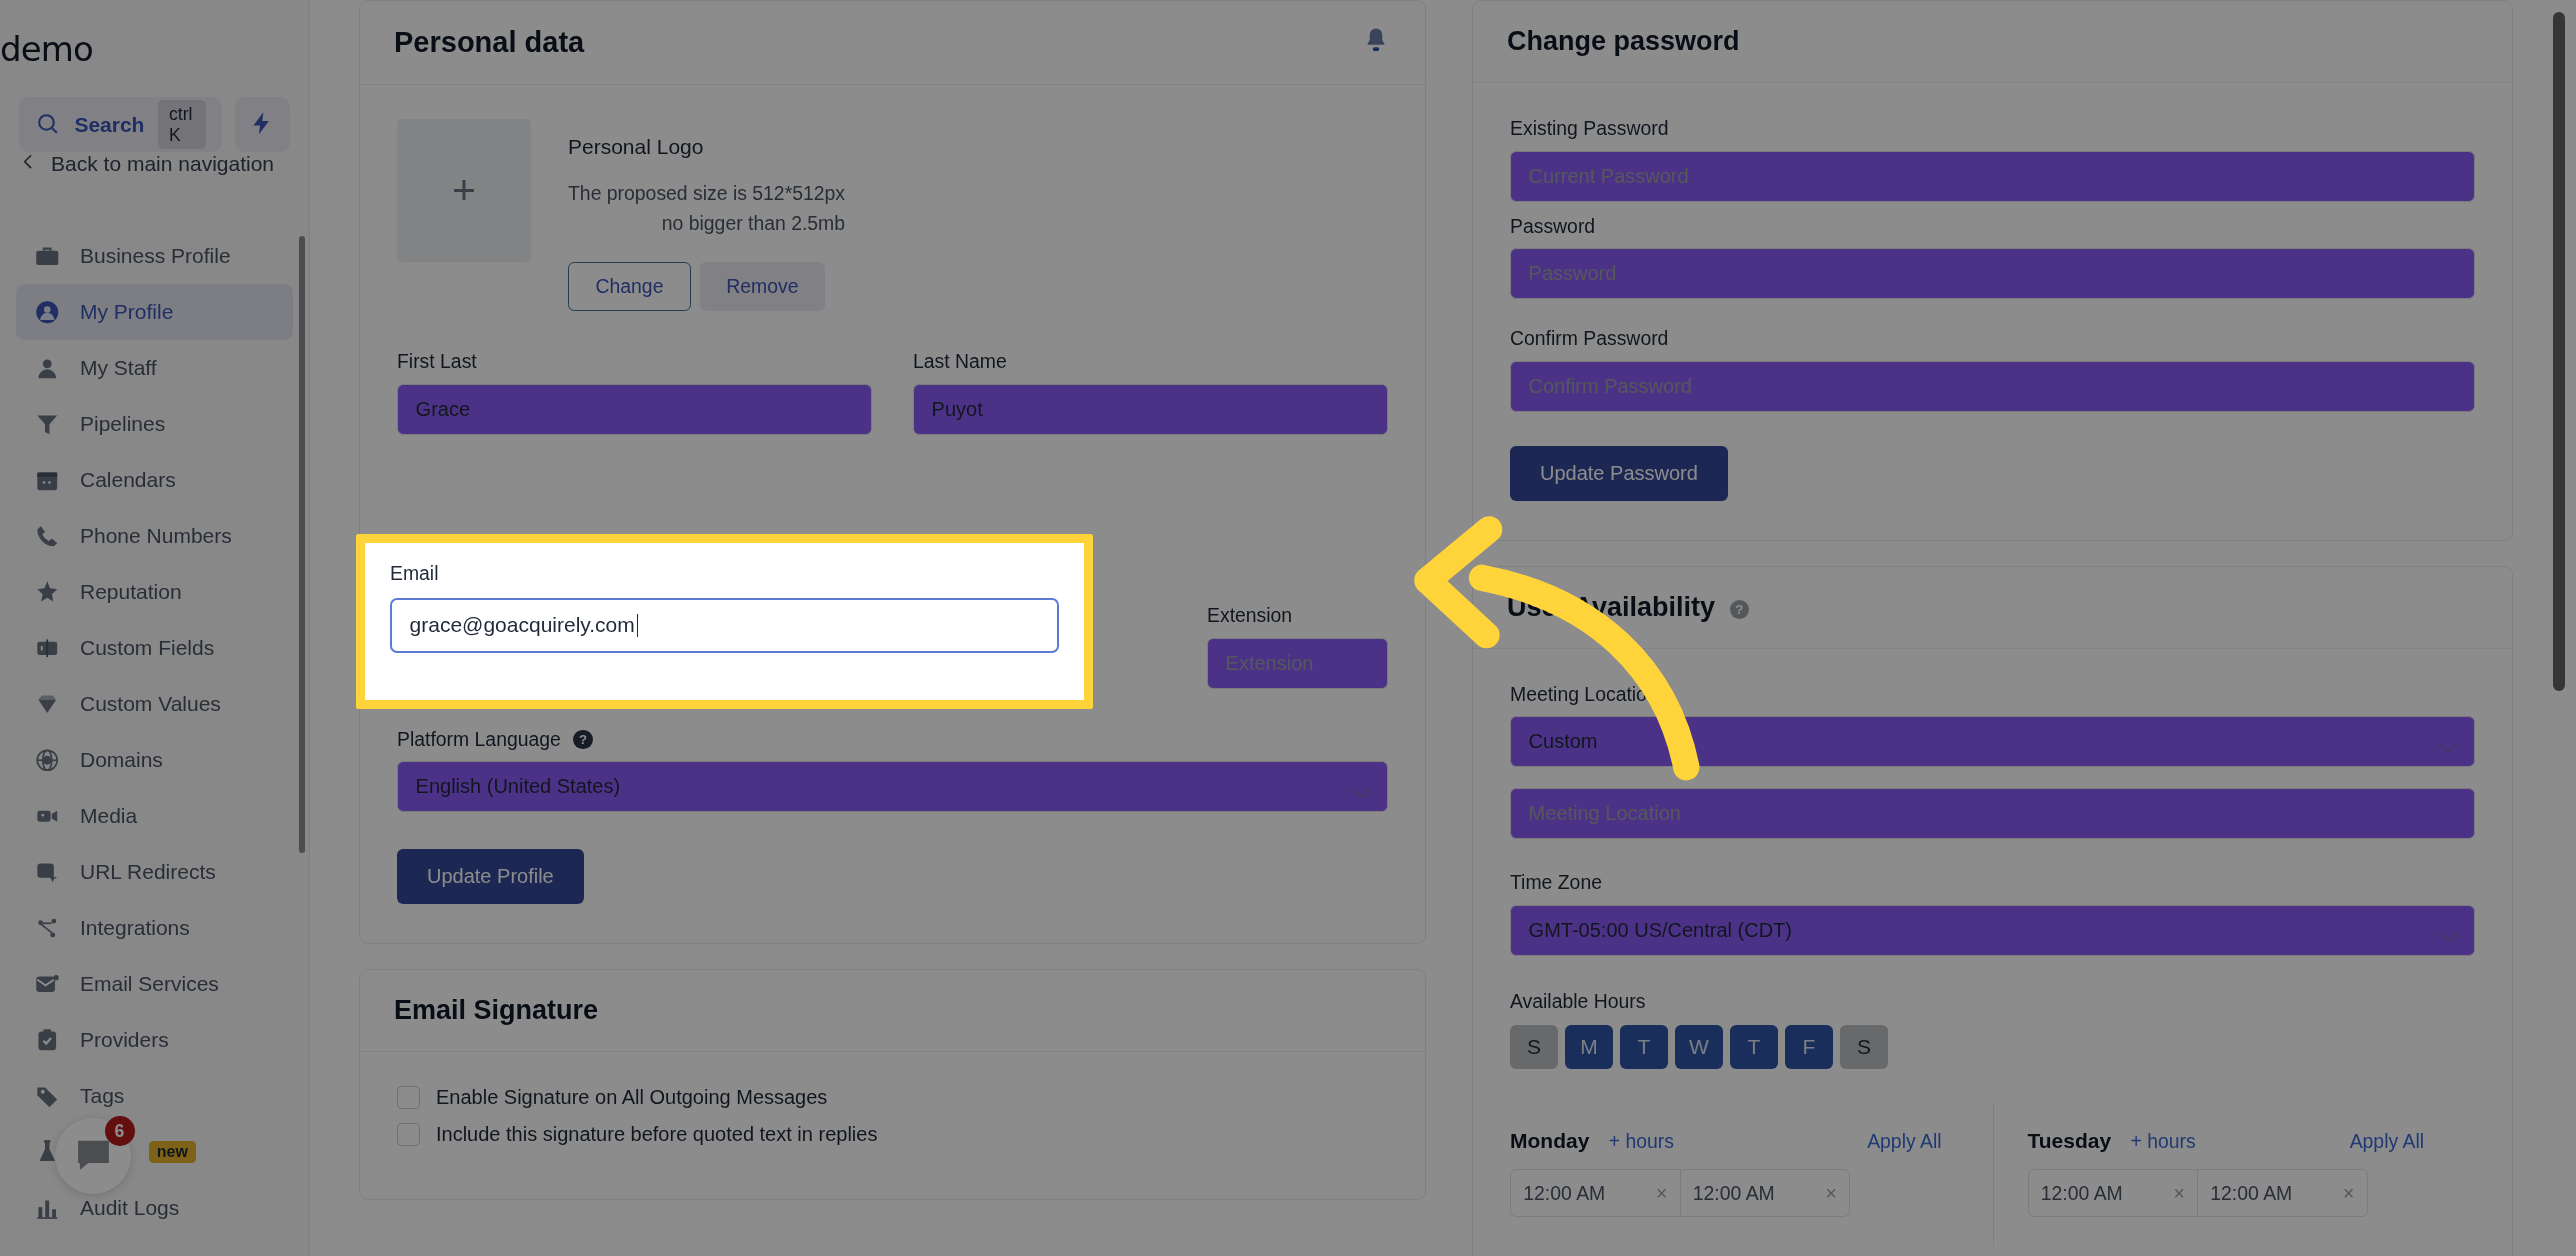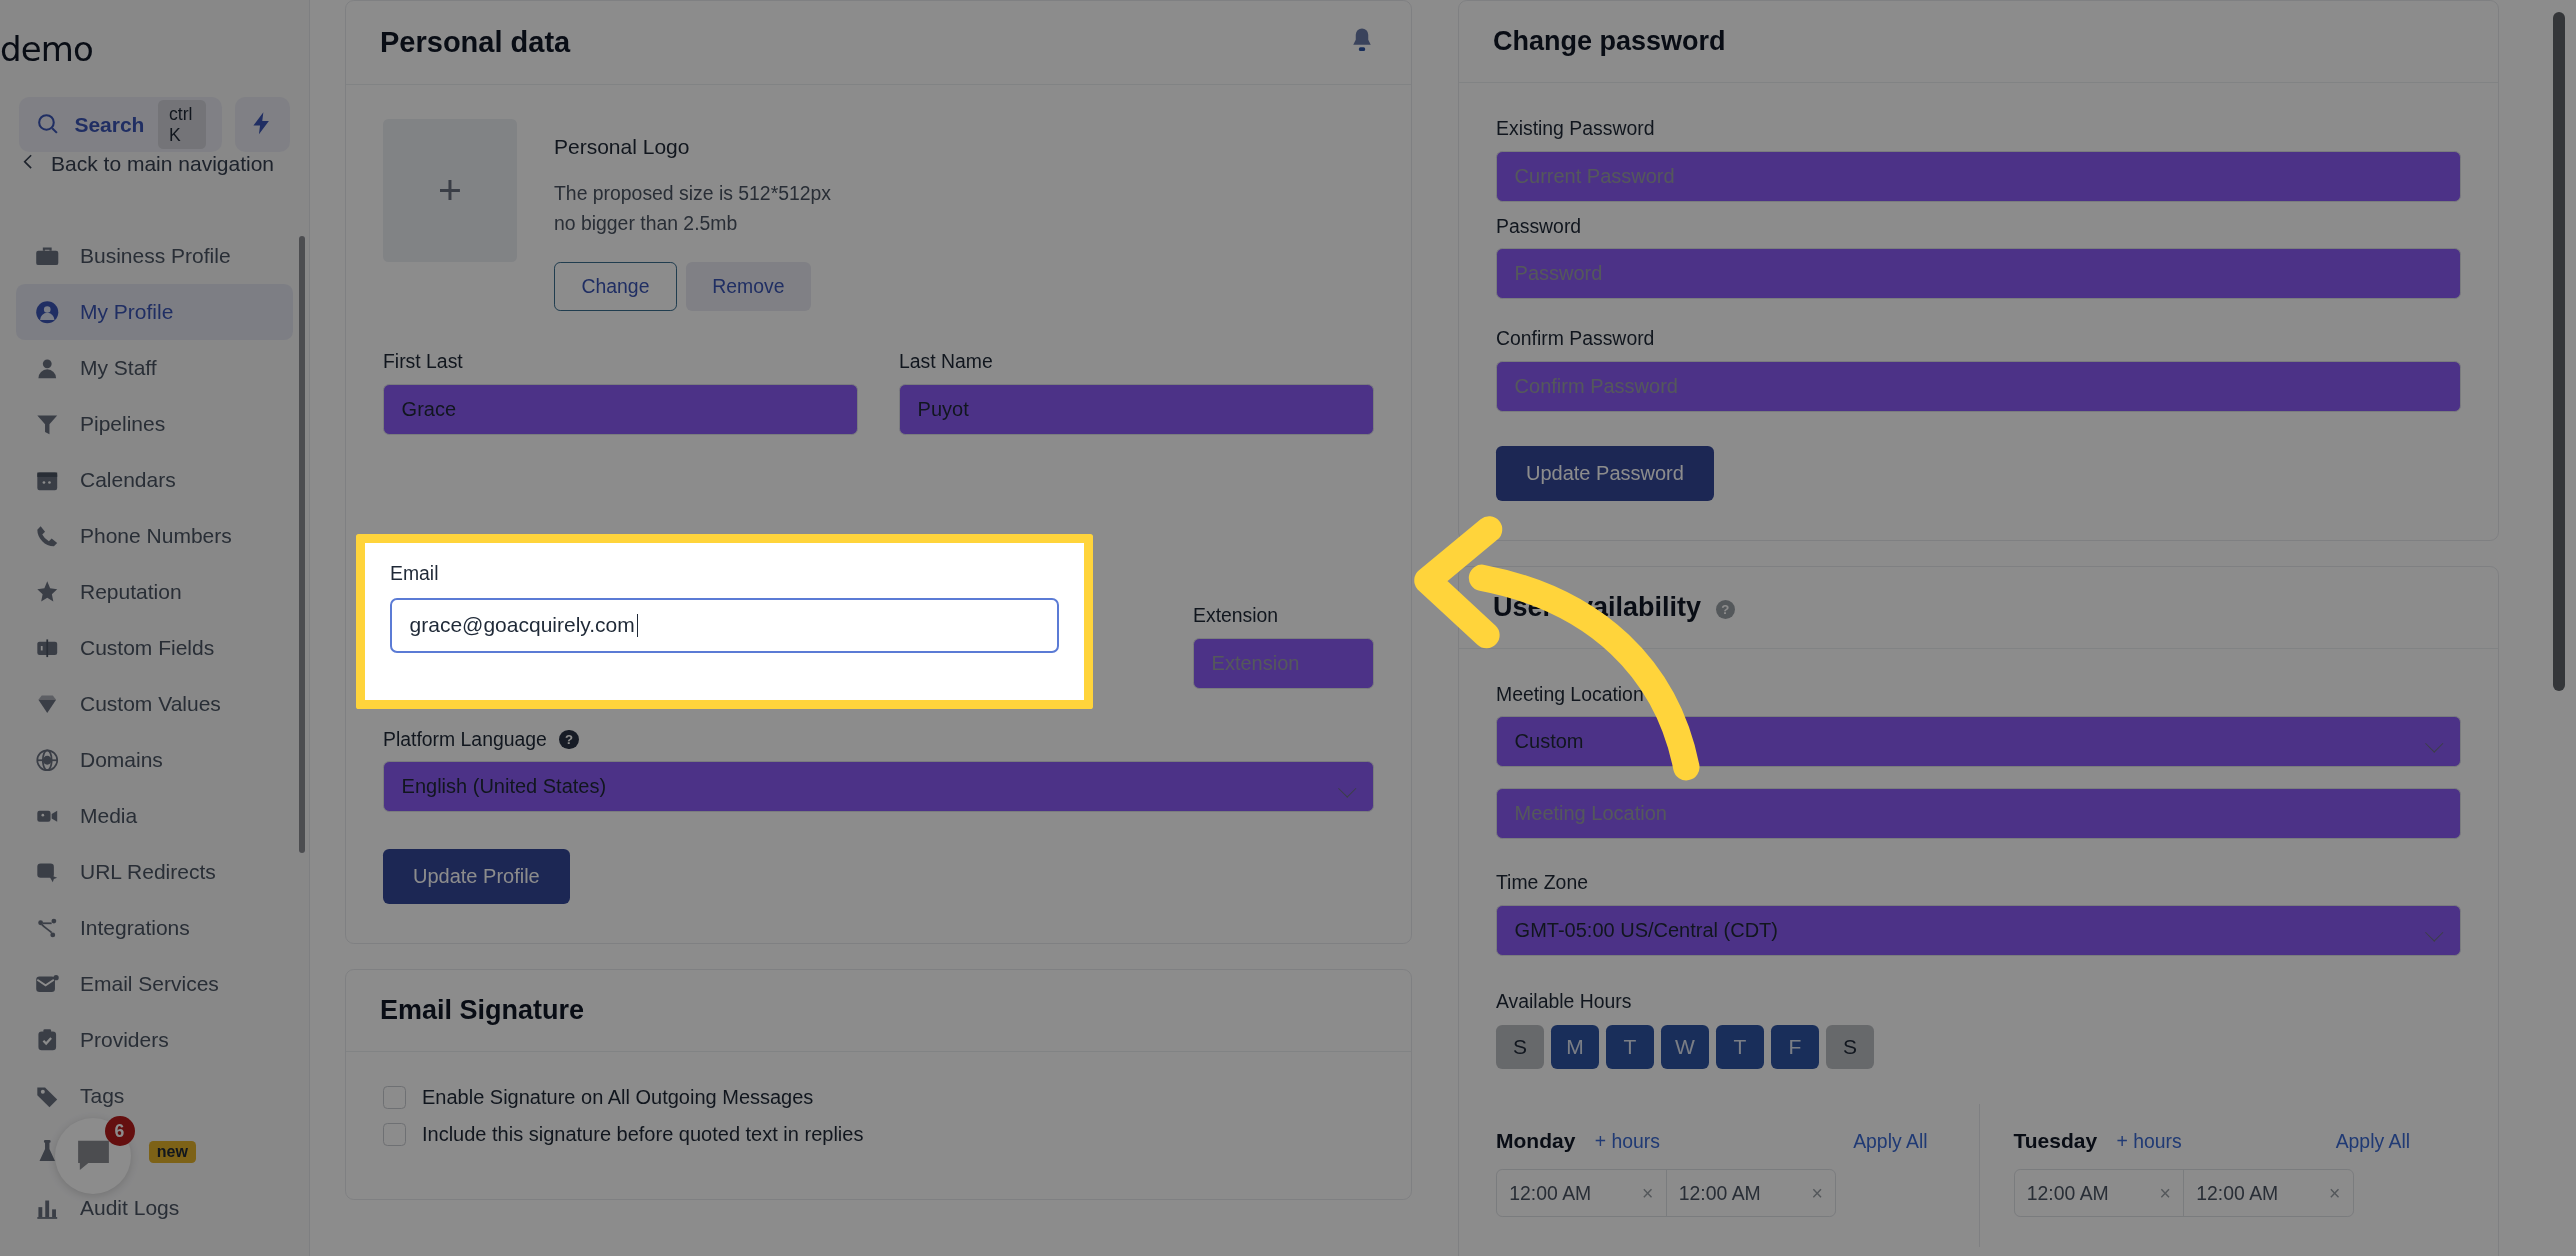--- a/index.html
+++ b/index.html
@@ -62,42 +62,42 @@
   .badge-new {
     background: #e3b32a; color: #1f2937; font-size: 16px; font-weight: 700;
     border-radius: 4.4px; padding: 1.8px 8px; margin-left: 5.3px;
   }
   .side-scroll {
     position: absolute; left: 299px; top: 236px; width: 6.2px; height: 617px;
     background: #8b8d93; border-radius: 3.5px; z-index: 5;
   }
 
   
-  .content { position: absolute; left: 296px; top: 0; right: 0; height: 949px; }
+  .content { position: absolute; left: 310px; top: 0; right: 0; height: 949px; }
   .col-left { position: absolute; left: 49px; top: 0; width: 1067px; }
   .col-right { position: absolute; left: 1162px; top: 0; width: 1041px; }
 
   .card { background: #fff; border: 0.9px solid #e8e9ed; border-radius: 8.8px; margin-bottom: 25px; }
   .card-head {
     display: flex; align-items: center; justify-content: space-between;
     padding: 25px 34px; border-bottom: 0.9px solid #eceef1;
   }
   .card-title { font-size: 29px; font-weight: 700; color: #111827; }
   .card-title.small { font-size: 27px; }
   .card-body { padding: 34px 37px 39px 37px; }
 
   .logo-row { display: flex; gap: 37px; align-items: flex-start; }
   .logo-drop {
     width: 134px; height: 143px; background: #eceff3; border-radius: 5.3px;
     display: flex; align-items: center; justify-content: center;
     color: #6b7280; font-size: 41px; font-weight: 300;
   }
   .logo-meta { padding-top: 16px; }
   .logo-meta h4 { font-size: 21px; font-weight: 400; color: #1f2937; margin-bottom: 19.4px; }
-  .logo-meta p { font-size: 19.4px; color: #4b5563; line-height: 1.55; }
+  .logo-meta p { font-size: 19.4px; color: #4b5563; line-height: 1.55; text-align: right; }
   .logo-btns { display: flex; gap: 8.8px; margin-top: 23px; }
   .btn-outline {
     border: 0.9px solid #3b6f91; color: #3b55b5; background: #fff;
     border-radius: 6.2px; padding: 12.3px 26.5px; font-size: 19.4px; cursor: pointer;
   }
   .btn-ghost {
     border: none; color: #3b55b5; background: #e9eaf2;
     border-radius: 6.2px; padding: 13.2px 26.5px; font-size: 19.4px; cursor: pointer;
   }
 

